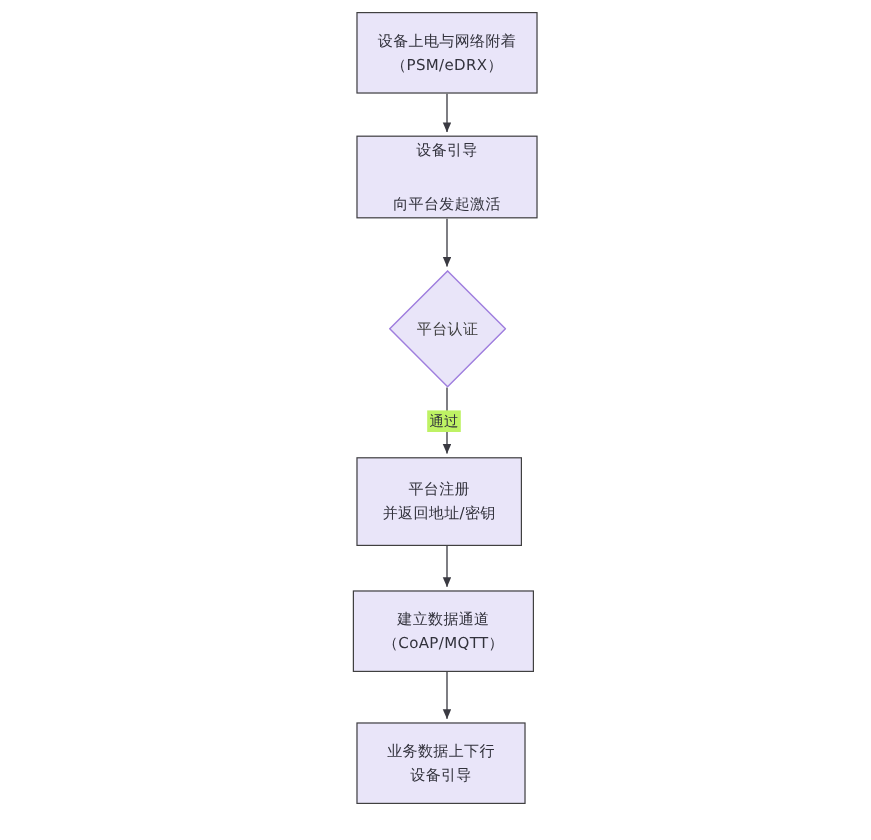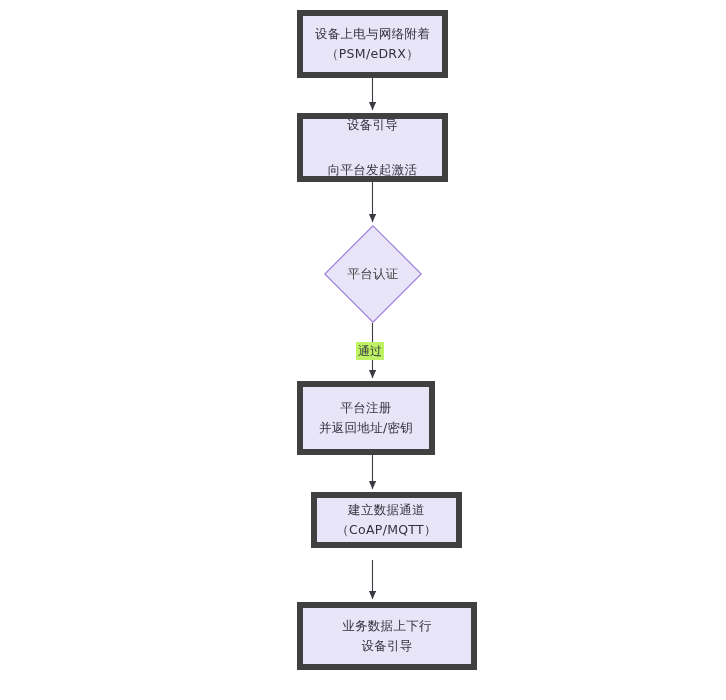--- a/index.html
+++ b/index.html
@@ -22,21 +22,21 @@
     height: 700px;
   }
   .node {
     position: absolute;
     box-sizing: border-box;
     display: flex;
     flex-direction: column;
     align-items: center;
     justify-content: center;
     background: #e9e5f9;
-    border: 6px solid #404040;
+    border: 1px solid #404040;
     color: #32323c;
     font-size: 12.5px;
     line-height: 20px;
     text-align: center;
     letter-spacing: 0.3px;
   }
   .node-line {
     display: block;
     white-space: nowrap;
   }
@@ -114,21 +114,21 @@
   <span class="decision-label">平台认证</span>
 </div>
 
 <div class="edge-label" style="left:356px; top:342px;">通过</div>
 
 <div class="node" style="left:297px; top:381px; width:138px; height:74px;align-items:center;">
   <span class="node-line">平台注册</span>
   <span class="node-line">并返回地址/密钥</span>
 </div>
 
-<div class="node" style="left:311px; top:492px; width:151px; height:56px;">
+<div class="node" style="left:294px; top:492px; width:151px; height:68px;">
   <span class="node-line">建立数据通道</span>
   <span class="node-line">（CoAP/MQTT）</span>
 </div>
 
-<div class="node" style="left:297px; top:602px; width:180px; height:68px;">
+<div class="node" style="left:297px; top:602px; width:141px; height:68px;">
   <span class="node-line">业务数据上下行</span>
   <span class="node-line">设备引导</span>
 </div>
 
 </body></html>

